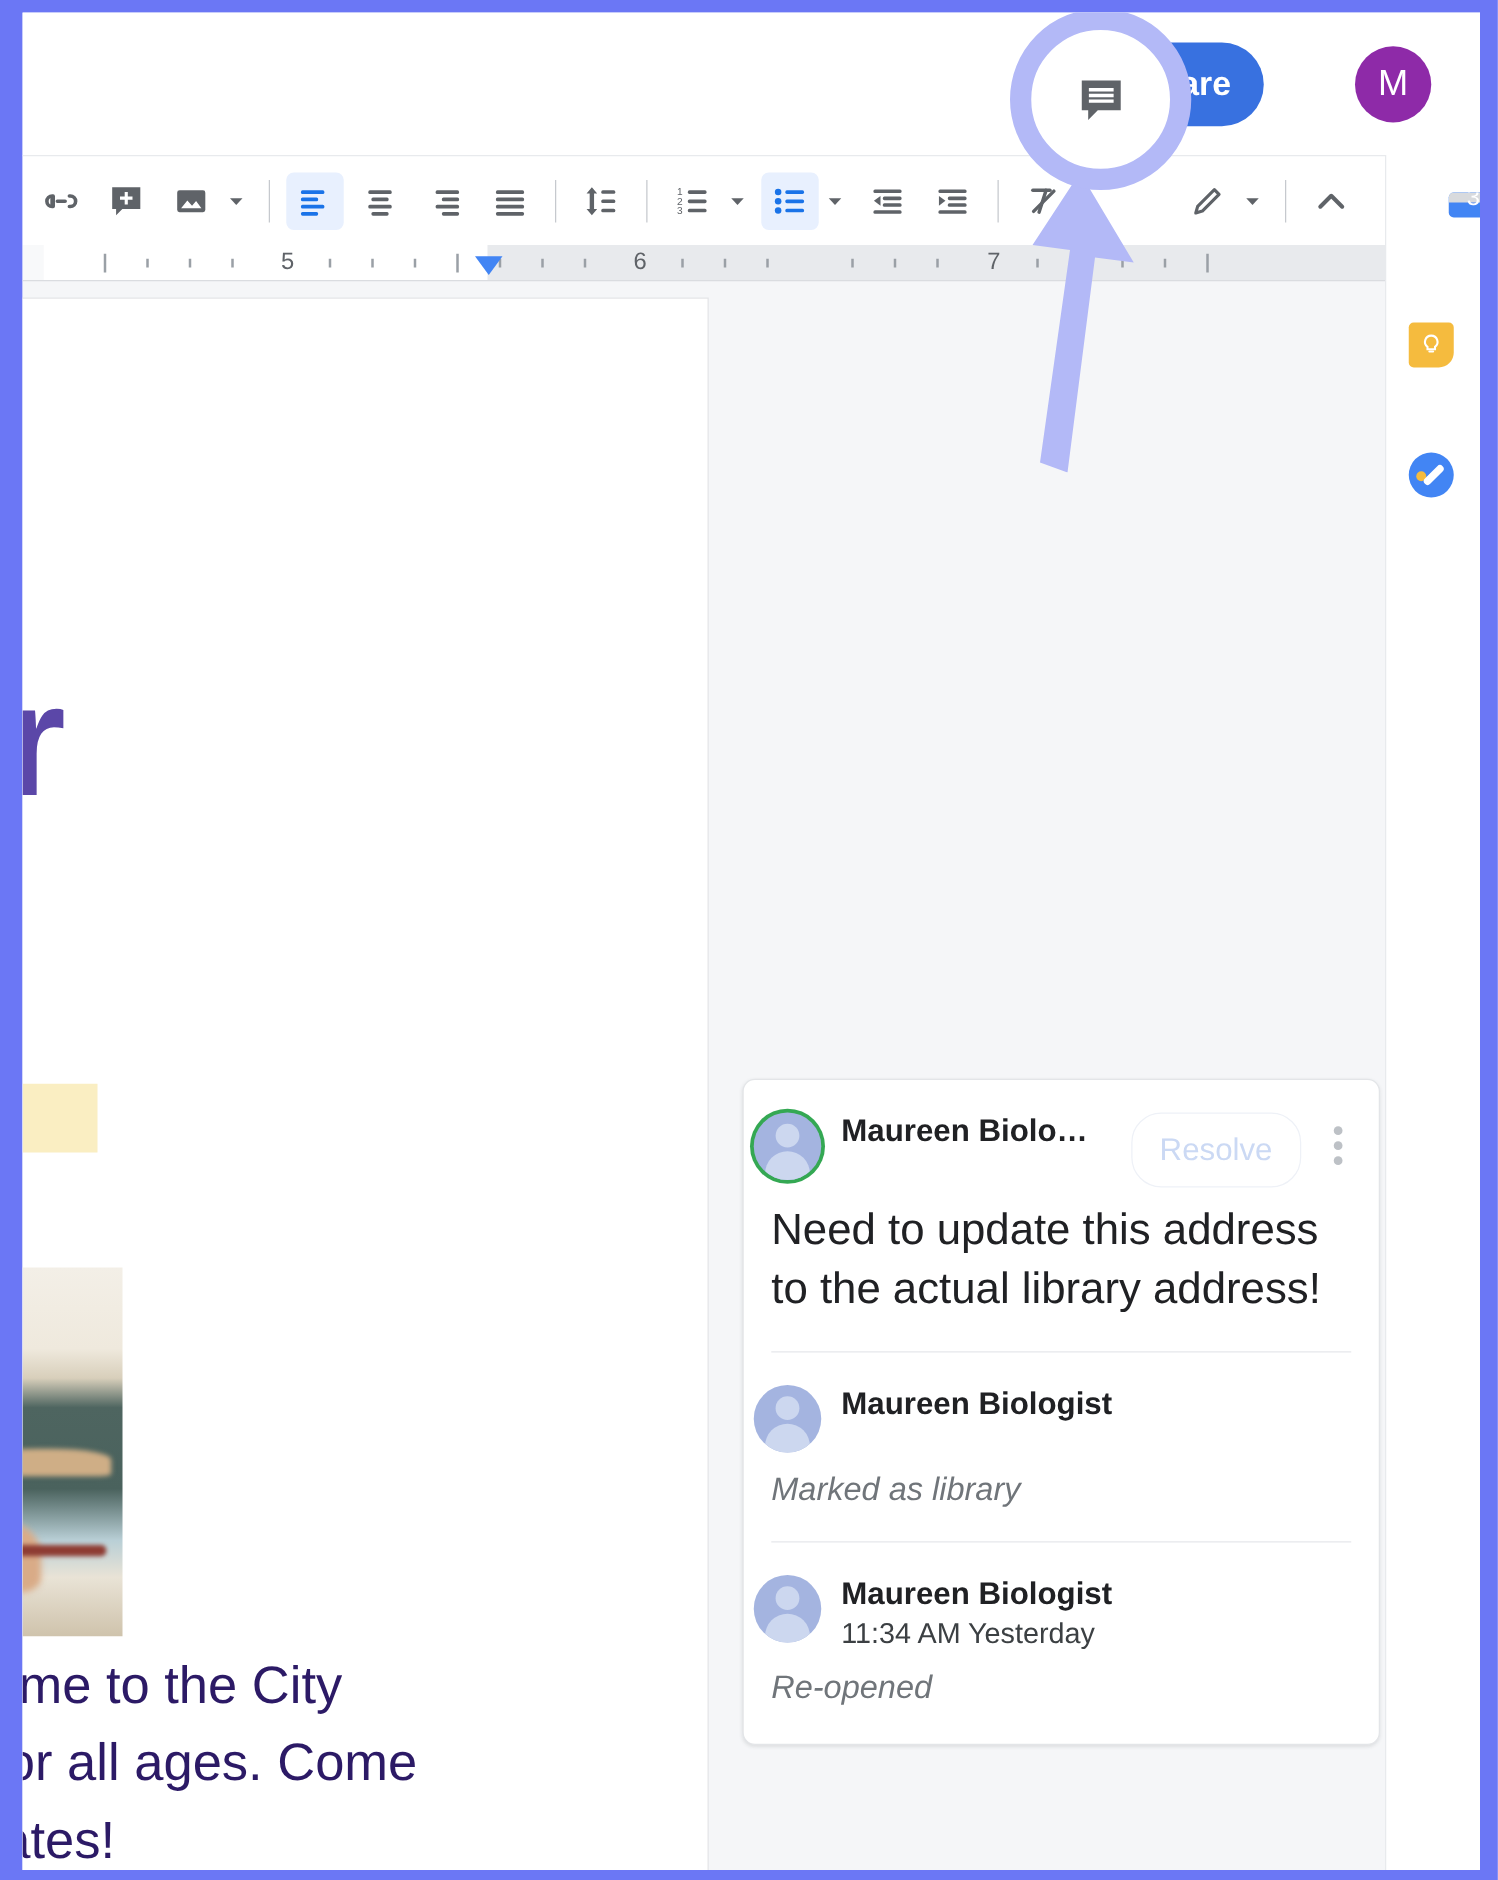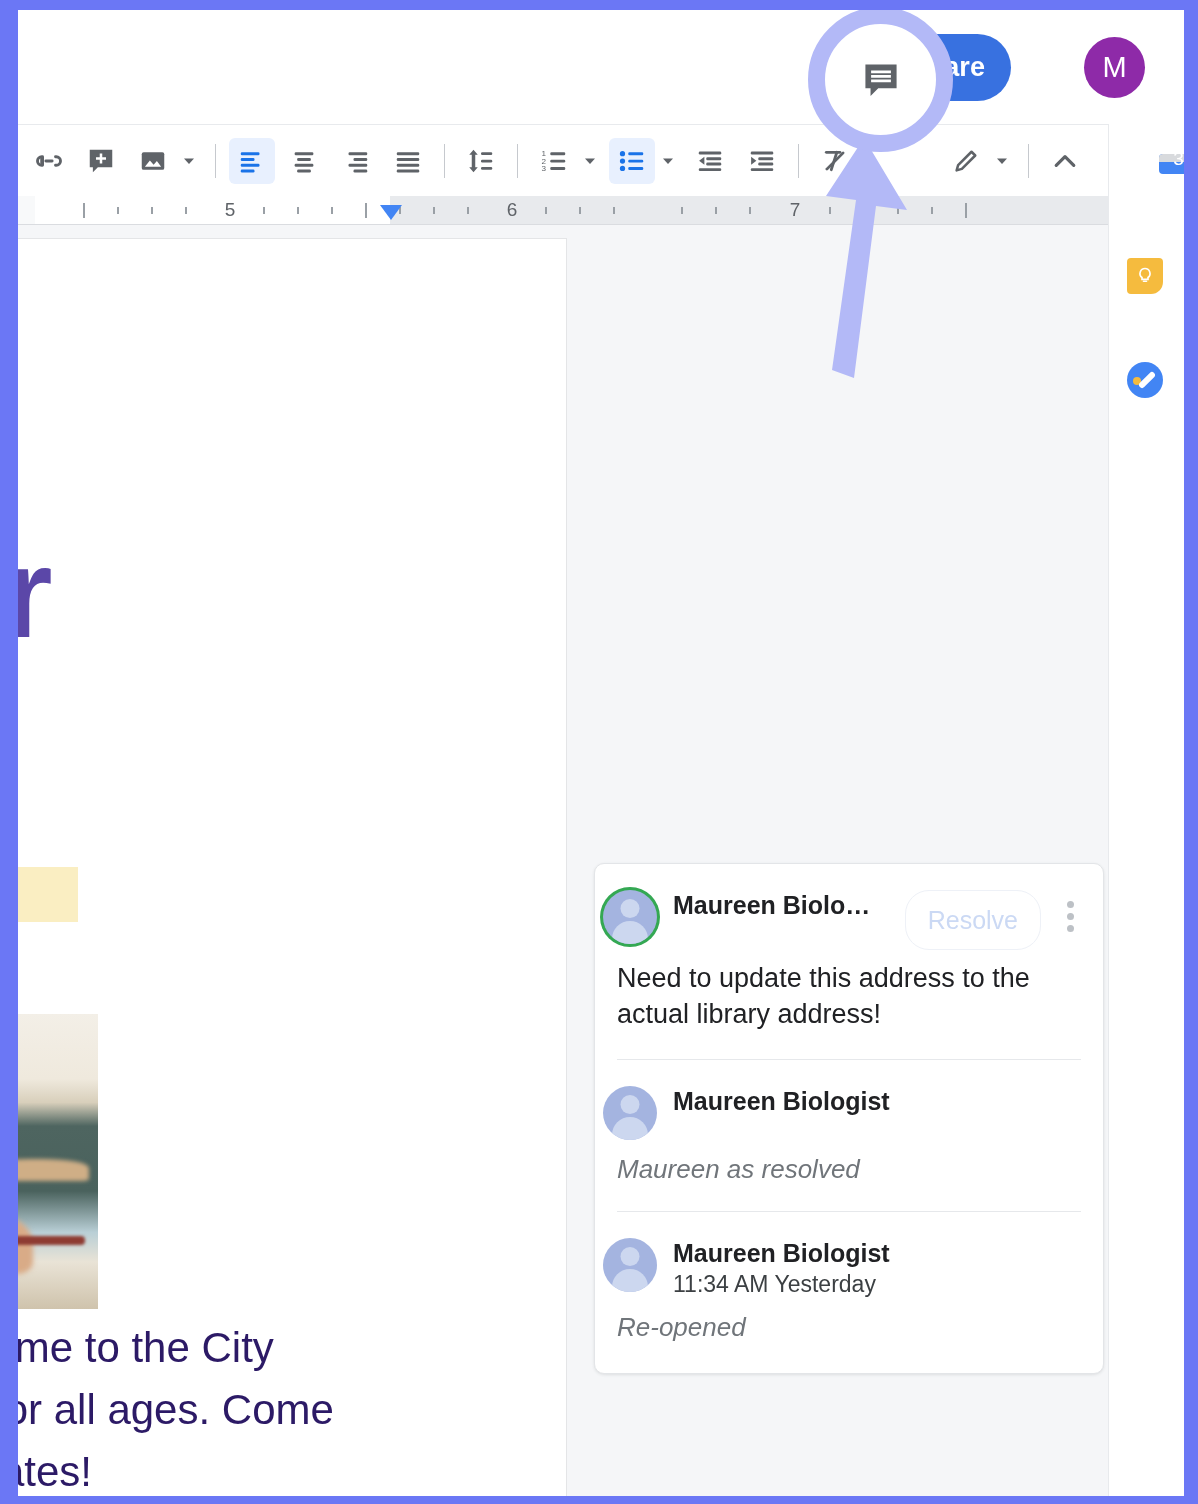--- a/index.html
+++ b/index.html
@@ -257,21 +257,21 @@
     display: flex; flex-direction: column;
     align-items: center; justify-content: center; gap: 5px;
     cursor: pointer;
   }
   #kebab-btn i {
     width: 7px; height: 7px; border-radius: 50%;
     background: #bdc1c6; display: block;
   }
   .c-body {
     padding: 16px 22px 0 22px;
-    font-size: 27px; color: #202124; line-height: 1.35;
+    font-size: 35px; color: #202124; line-height: 1.35;
   }
   .c-divider {
     height: 1px; background: #e6e8eb;
     margin: 26px 22px 0 22px;
   }
   .c-sys {
     padding: 14px 22px 0 22px;
     font-size: 26px; color: #70757a; font-style: italic;
   }
 
@@ -641,21 +641,21 @@
 
       <div class="c-head">
         <div class="c-avatar">
           <div class="head"></div>
               <div class="body"></div>
         </div>
         <div class="c-meta">
           <div class="c-name">Maureen Biologist</div>
         </div>
       </div>
-      <div class="c-sys">Maureen as resolved</div>
+      <div class="c-sys">Marked as library</div>
 
       <div class="c-divider"></div>
 
       <div class="c-head">
         <div class="c-avatar">
           <div class="head"></div>
               <div class="body"></div>
         </div>
         <div class="c-meta">
           <div class="c-name">Maureen Biologist</div>

